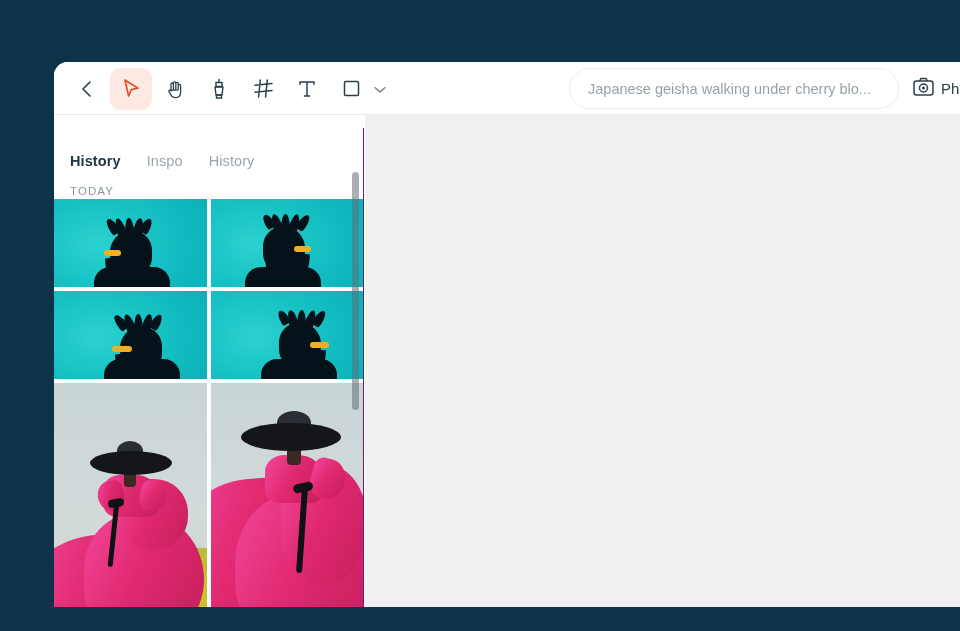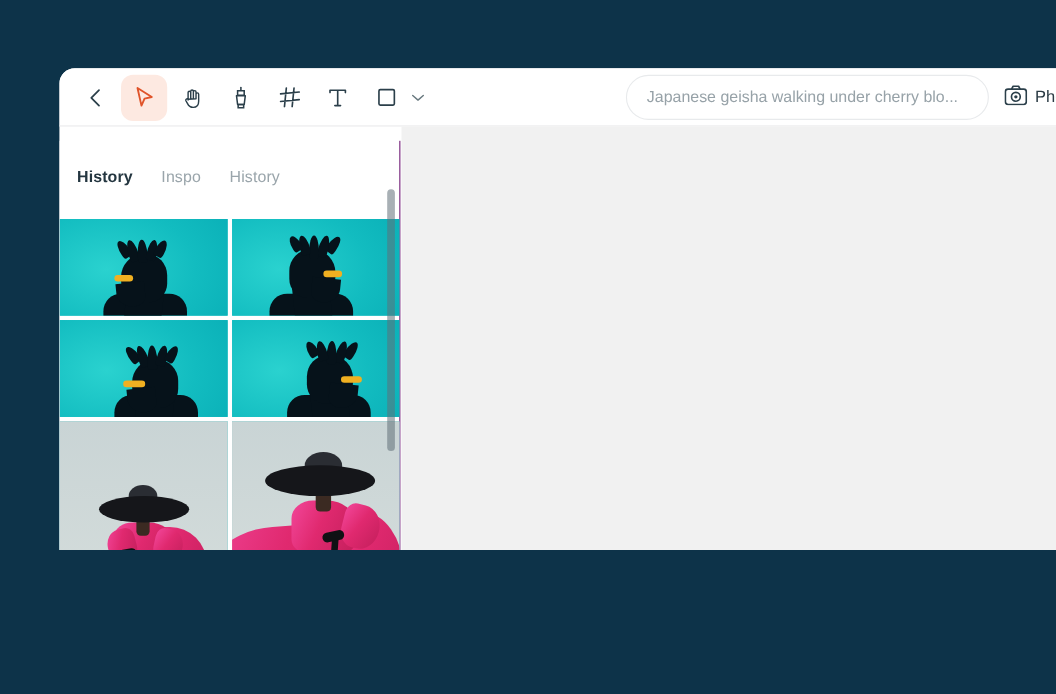--- a/index.html
+++ b/index.html
@@ -7,21 +7,21 @@
     width: 960px; height: 631px;
     overflow: hidden;
     font-family: "Liberation Sans", sans-serif;
   }
   body { background: #0d3349; position: relative; }
 
   
   .app-window {
     position: absolute;
     left: 54px; top: 62px;
-    width: 906px; height: 438px;
+    width: 906px; height: 545px;
     background: #ffffff;
     border-top-left-radius: 14px;
     overflow: hidden;
   }
 
   
   .toolbar {
     position: absolute; left: 0; top: 0;
     width: 100%; height: 53px;
     background: #ffffff;
@@ -334,20 +334,21 @@
   <div class="toolbar-divider"></div>
 
   <div class="left-panel">
 
     <div class="tabs">
       <span class="tab active">History</span>
       <span class="tab">Inspo</span>
       <span class="tab">History</span>
     </div>
 
+    <div class="section-label">TODAY</div>
 
     <div class="grid">
 
       <div class="thumb">
         <div class="teal-bg">
           <div class="head" style="left:48px;top:18px;width:60px;height:70px;">
             <div class="shoulders"></div>
               <div class="neck"></div>
             <div class="skull"></div>
               <div class="jaw"></div>

